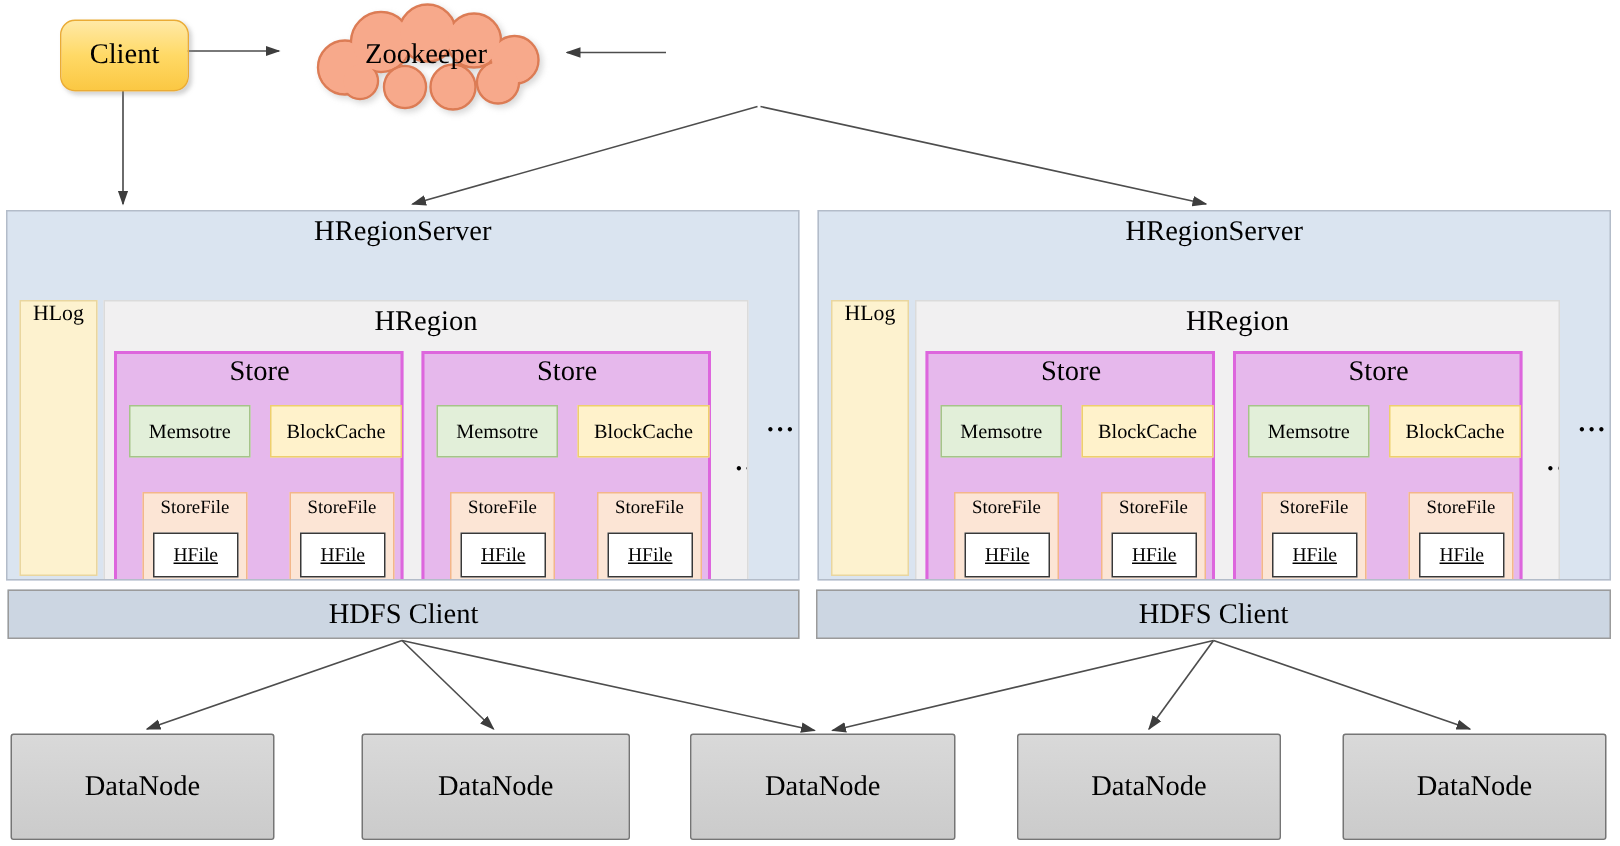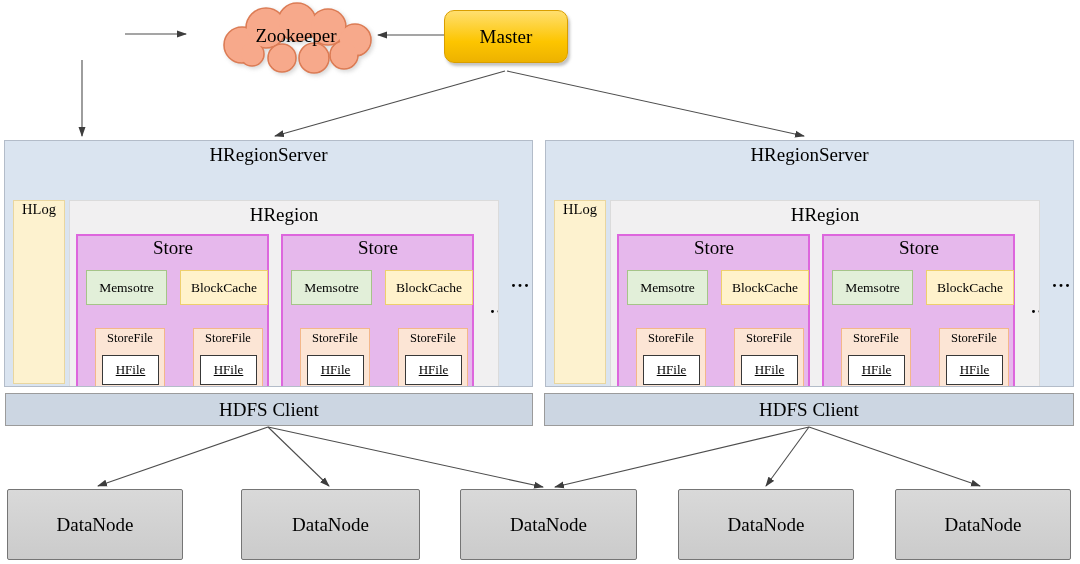--- a/index.html
+++ b/index.html
@@ -14,21 +14,21 @@
     background:linear-gradient(180deg,#ffe9a6 0%,#ffd966 50%,#fbc843 100%);
     border:1.5px solid #eaab35;box-shadow:2px 2px 3px rgba(130,130,130,.35);
     display:flex;align-items:center;justify-content:center;font-size:19px;
   }
   .master-box{
     left:444px;top:10px;width:122px;height:51px;border-radius:10px;
     background:linear-gradient(180deg,#ffdf70 0%,#fdc500 60%,#edb200 100%);
     border:1.5px solid #d99e00;box-shadow:2px 3px 3px rgba(120,120,120,.45);
     display:flex;align-items:center;justify-content:center;font-size:19px;
   }
-  .cloud-wrap{left:202px;top:0px;width:188px;height:78px;filter:drop-shadow(2px 2px 2px rgba(140,140,140,.35));}
+  .cloud-wrap{left:190px;top:0px;width:188px;height:78px;filter:drop-shadow(2px 2px 2px rgba(140,140,140,.35));}
   .cloud-wrap svg{display:block;}
   .cloud-wrap text{font-family:"Liberation Serif","DejaVu Serif",serif;font-size:19px;}
   
   .hrs{
     top:140px;width:529px;height:247px;background:#dae4f0;border:1px solid #b3bcc9;
     box-sizing:border-box;overflow:hidden;
   }
   .rs1{left:4px;} .rs2{left:545px;}
   .box-title{position:absolute;left:0;right:0;top:3px;text-align:center;font-size:19px;}
   .hlog{
@@ -105,20 +105,23 @@
     <line x1="505" y1="71" x2="275" y2="136" marker-end="url(#ah)"></line>
     <line x1="507" y1="71" x2="804" y2="136" marker-end="url(#ah)"></line>
     <line x1="268" y1="427" x2="98" y2="486" marker-end="url(#ah)"></line>
     <line x1="268" y1="427" x2="329" y2="486" marker-end="url(#ah)"></line>
     <line x1="268" y1="427" x2="543" y2="487" marker-end="url(#ah)"></line>
     <line x1="809" y1="427" x2="555" y2="487" marker-end="url(#ah)"></line>
     <line x1="809" y1="427" x2="766" y2="486" marker-end="url(#ah)"></line>
     <line x1="809" y1="427" x2="980" y2="486" marker-end="url(#ah)"></line>
   </svg>
 
+  <div class="abs client-box">
+    <span>Client</span>
+  </div>
 
   <div class="abs cloud-wrap">
     <svg width="188" height="78" viewBox="0 0 188 78">
       <g stroke="#dc7c55" stroke-width="1.6" fill="#f7a98b">
         <circle cx="40" cy="45" r="18"></circle>
           <circle cx="64" cy="28" r="20"></circle>
           <circle cx="95" cy="22" r="19"></circle>
         <circle cx="126" cy="27" r="18"></circle>
           <circle cx="153" cy="40" r="16"></circle>
           <circle cx="142" cy="55" r="14"></circle>
@@ -134,23 +137,20 @@
           <circle cx="153" cy="40" r="15"></circle>
           <circle cx="142" cy="55" r="13"></circle>
         <circle cx="112" cy="58" r="14"></circle>
           <circle cx="80" cy="58" r="13"></circle>
           <circle cx="50" cy="54" r="11"></circle>
       </g>
       <text x="94" y="42" text-anchor="middle" fill="#000000">Zookeeper</text>
     </svg>
   </div>
 
-  <div class="abs master-box">
-    <span>Master</span>
-  </div>
 
   <div class="abs hrs rs1">
     <div class="box-title">HRegionServer</div>
     <div class="hlog">
       <span>HLog</span>
     </div>
     <div class="hregion">
       <div class="box-title">HRegion</div>
       <div class="store s1">
         <div class="store-title">Store</div>

